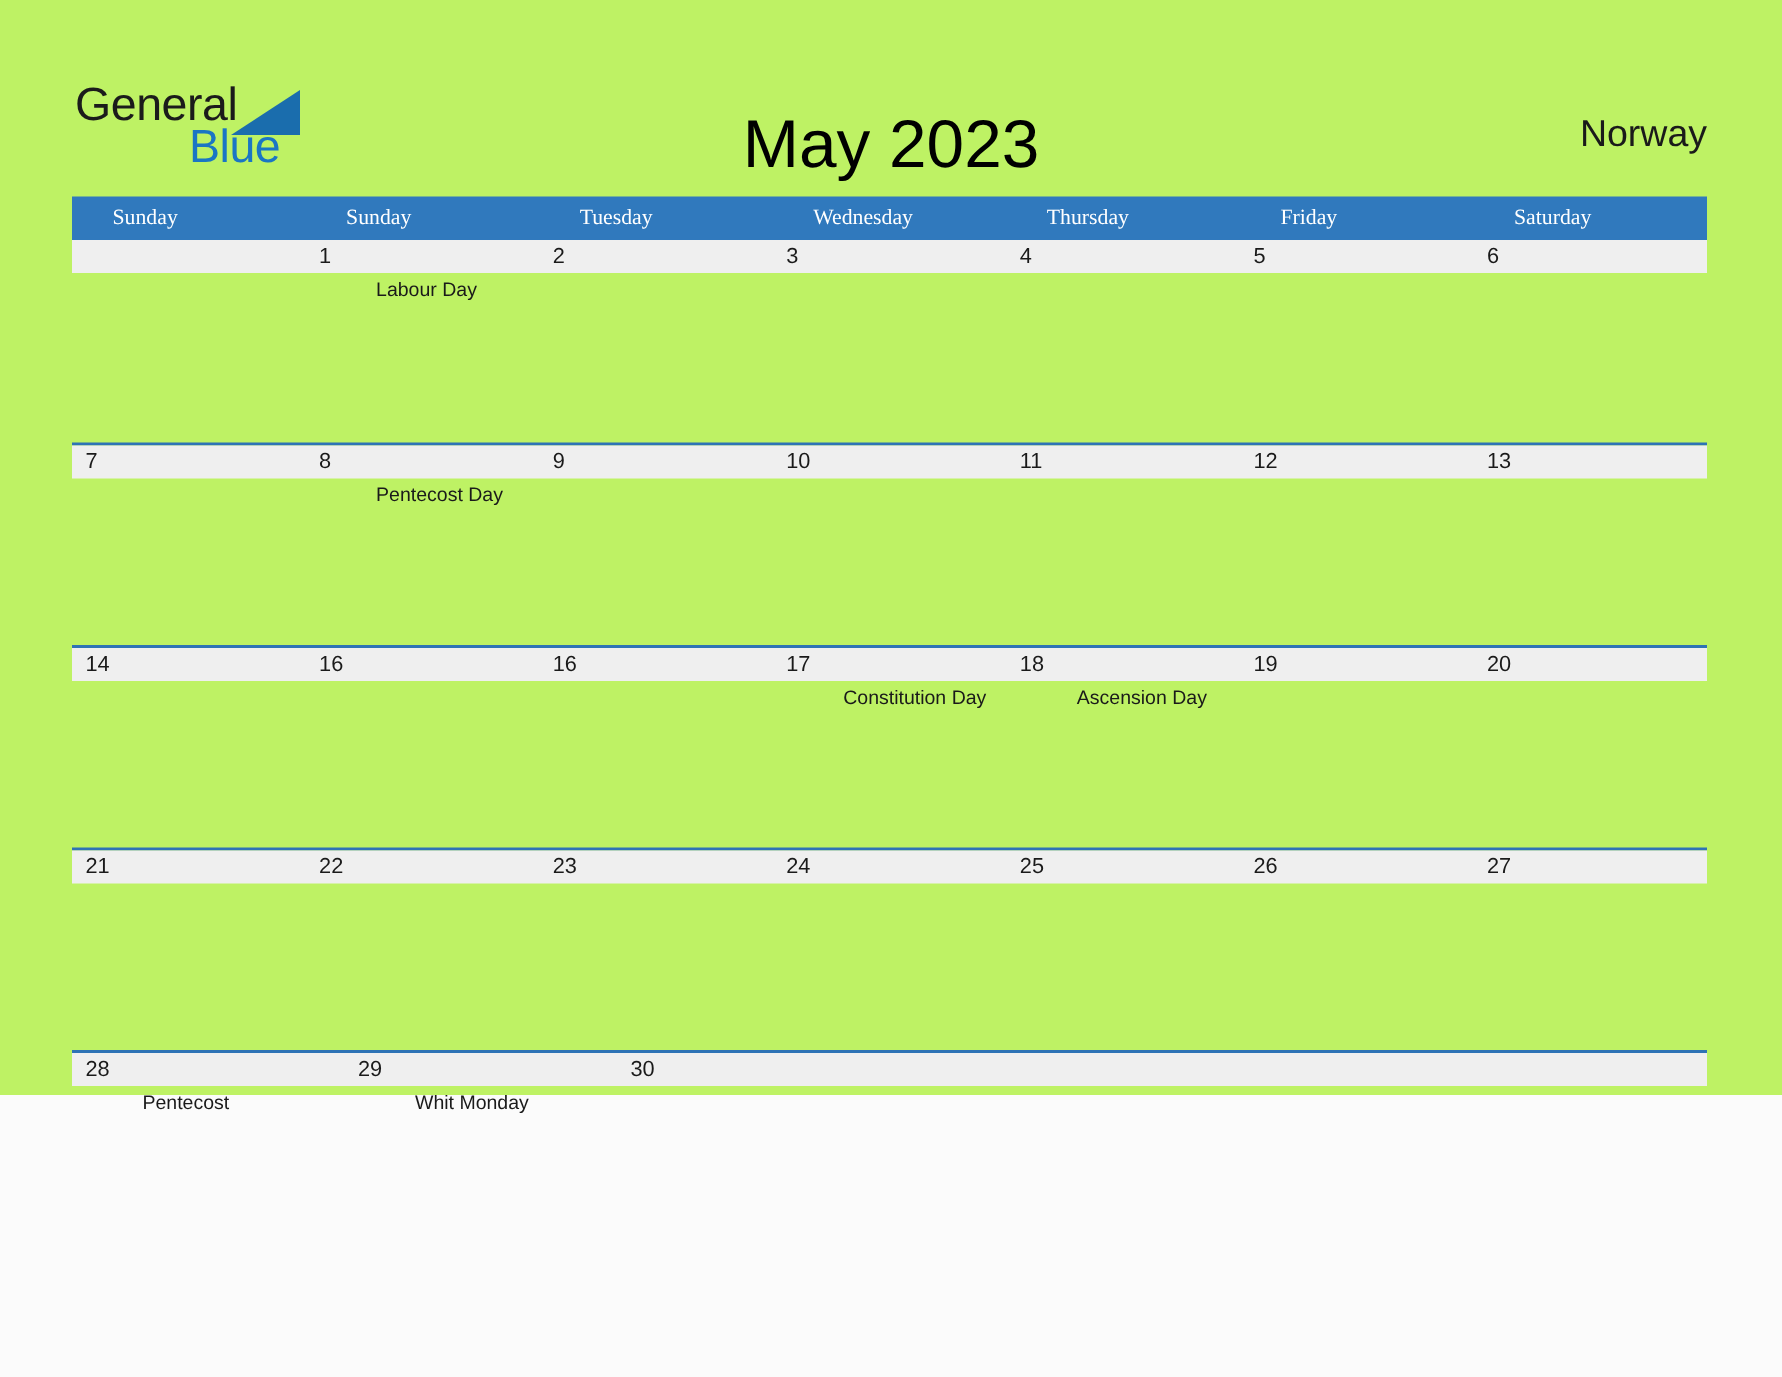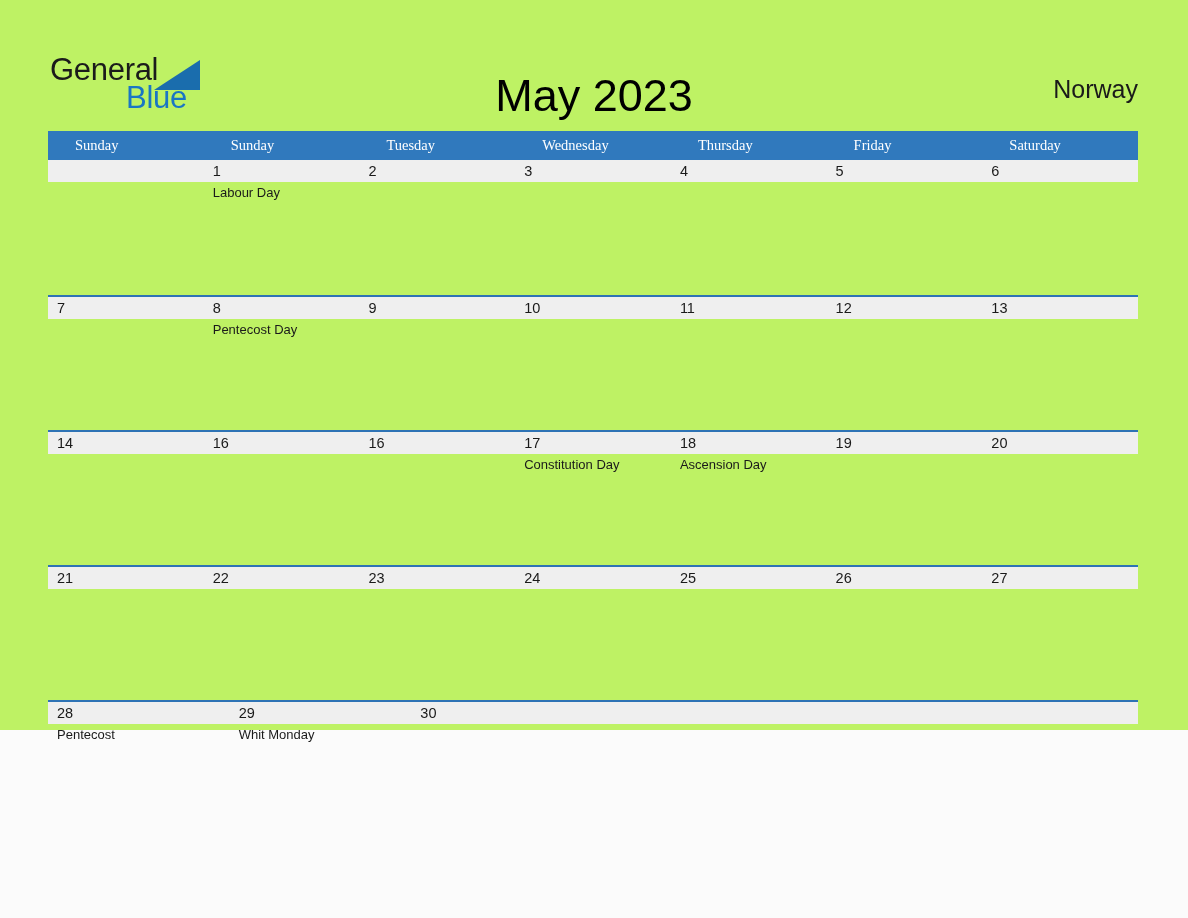--- a/index.html
+++ b/index.html
@@ -167,20 +167,21 @@
     line-height: 22px;
     height: 22px;
     color: #1a1a1a;
     font-family: "Liberation Sans", sans-serif;
   }
 
   .events {
     position: relative;
     z-index: 2;
     padding-top: 2px;
+    margin-left: 38px;
   }
 
   .event {
     font-size: 13px;
     line-height: 18px;
     color: #1a1a1a;
     font-family: "Liberation Sans", sans-serif;
     white-space: nowrap;
   }
 

